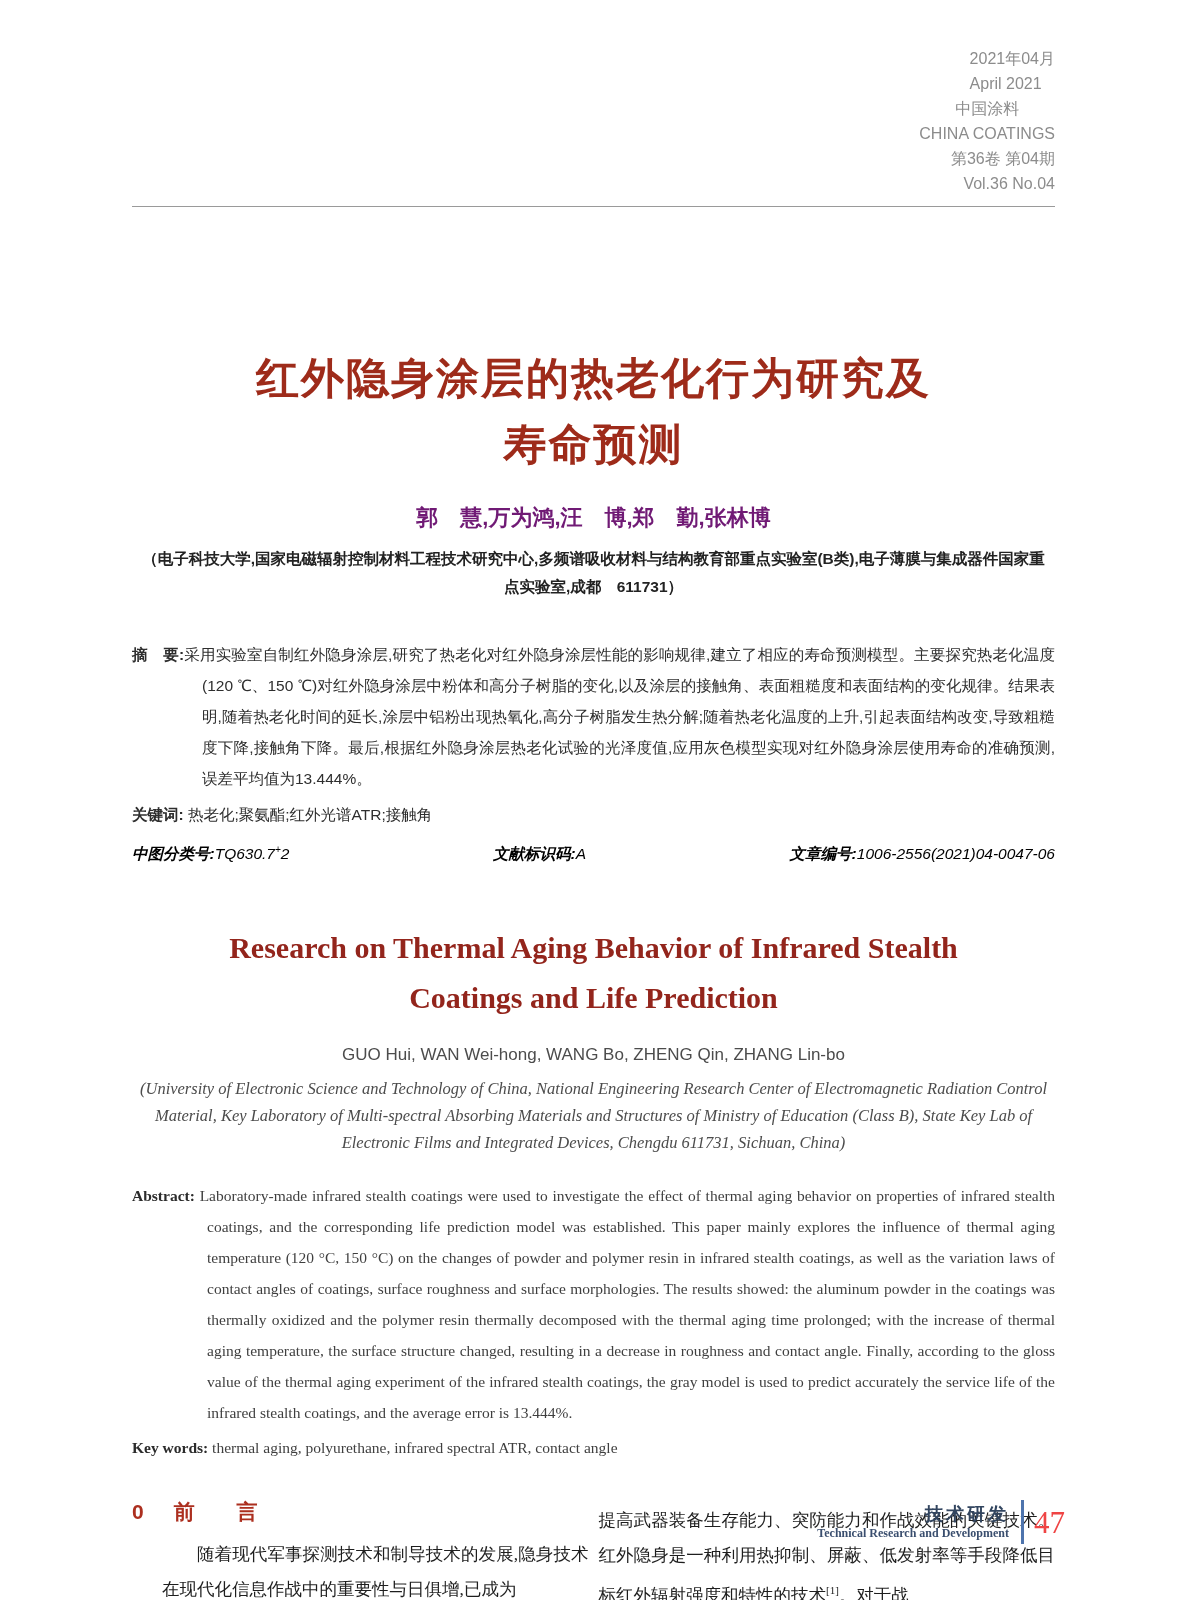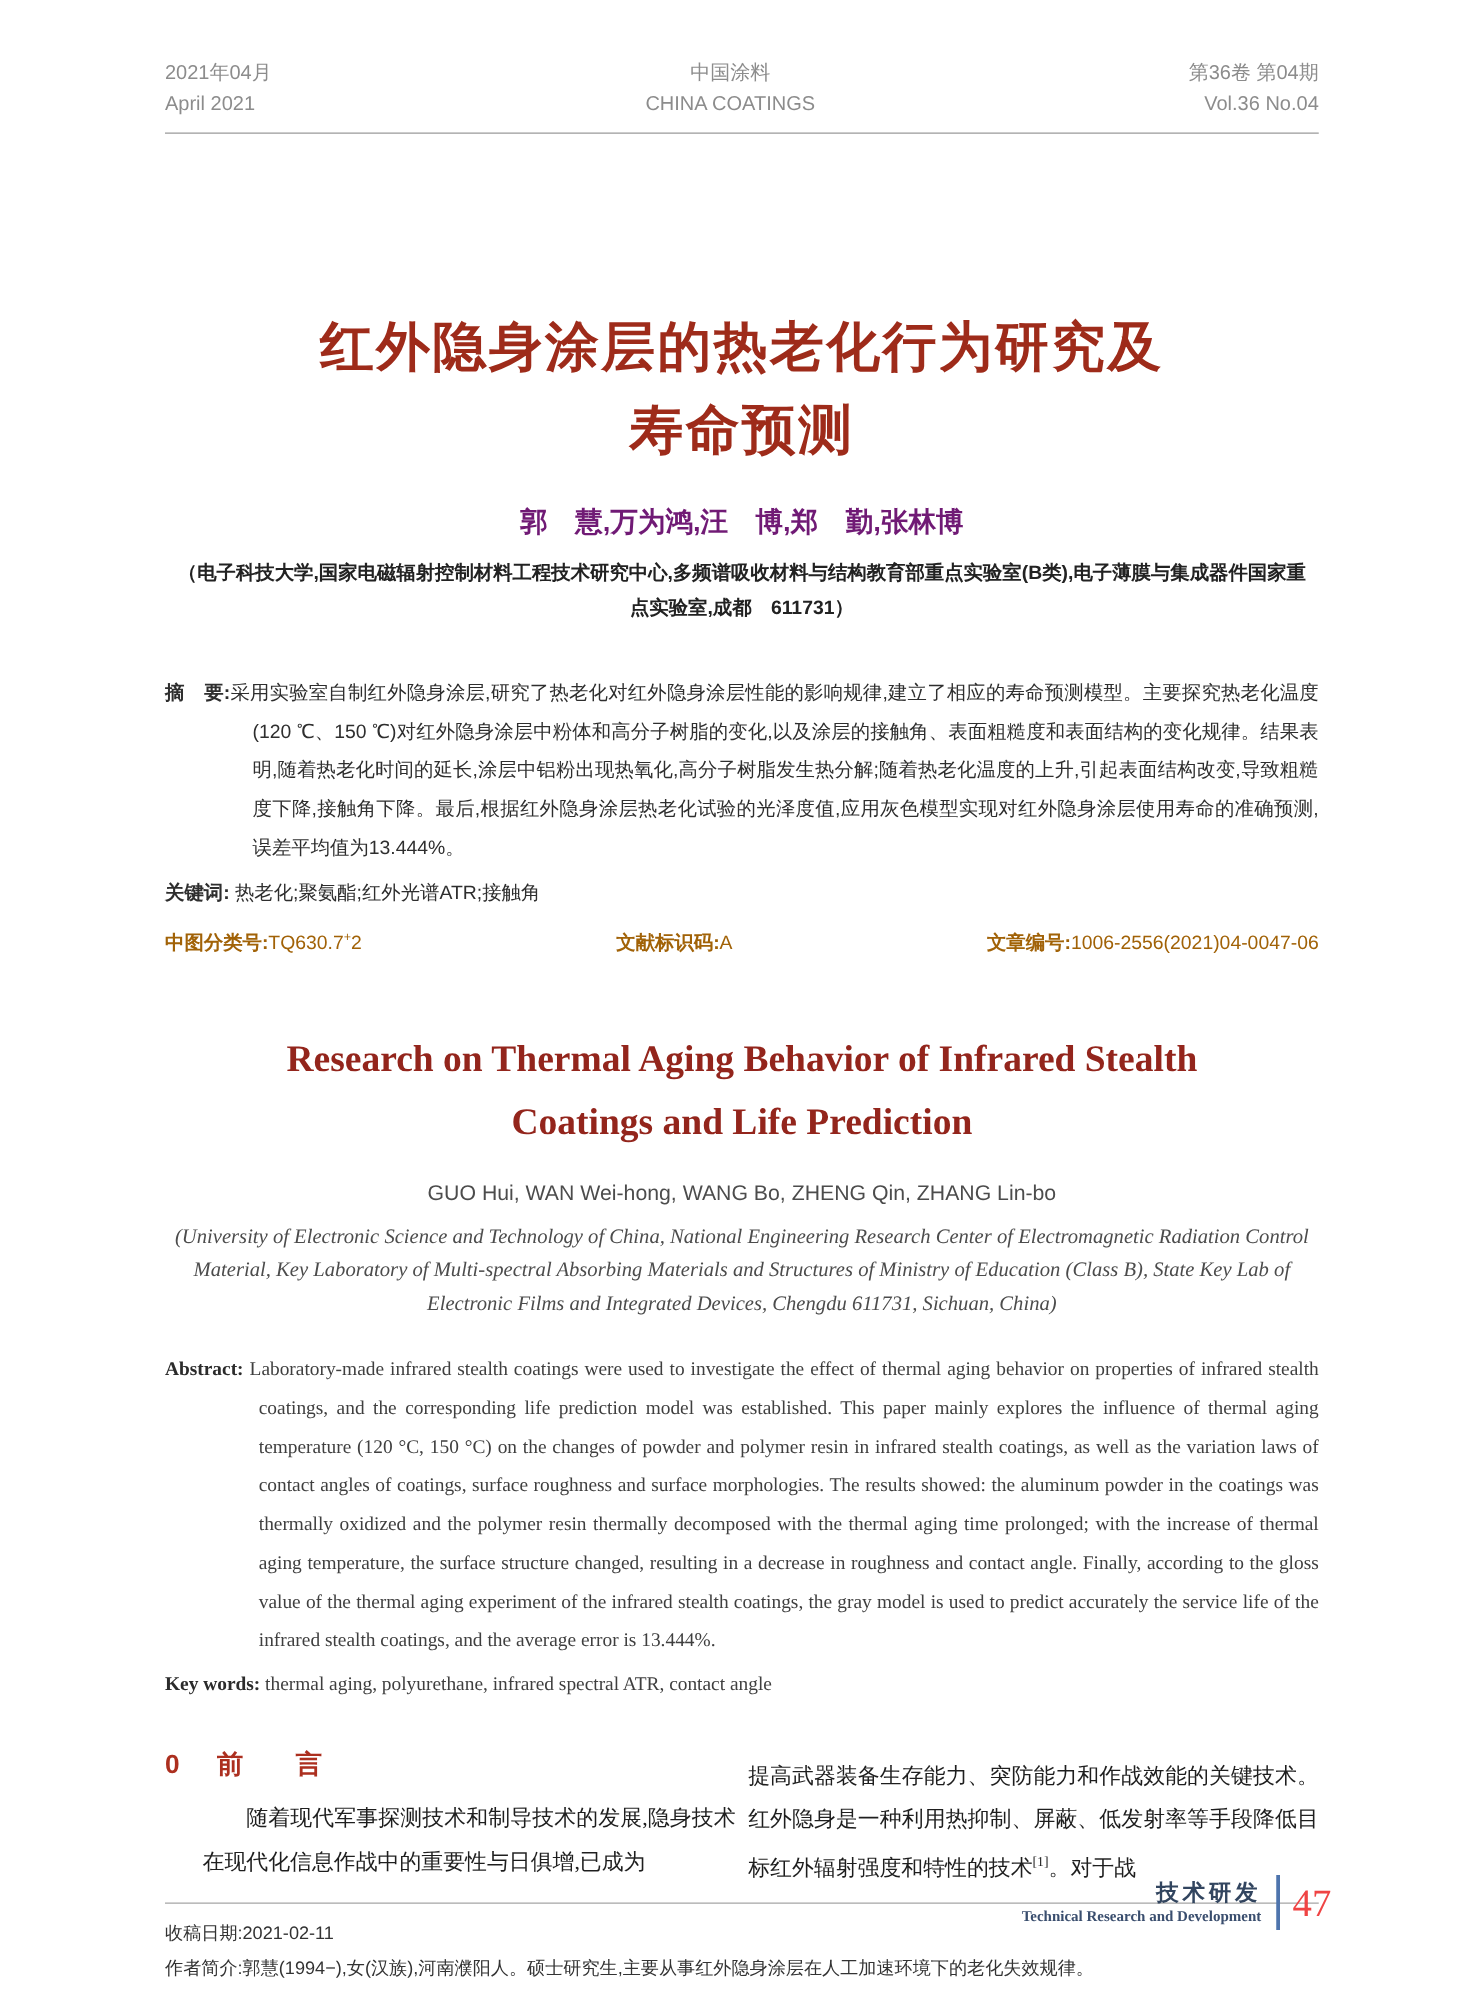--- a/index.html
+++ b/index.html
@@ -10,21 +10,21 @@
     overflow: hidden;
     font-family: "Liberation Sans", sans-serif;
     color: #262626;
   }
   .page { padding: 46px 132px 0 132px; }
 
   
   .jheader {
     display: flex; justify-content: space-between; align-items: flex-end;
     color: #8c8c8c; font-size: 16px; line-height: 25px;
-    padding-bottom: 10px; border-bottom: 1.5px solid #9a9a9a;
+    padding-bottom: 10px; border-bottom: 1.5px solid #9a9a9a; flex-direction: column;
   }
   .jheader .col { white-space: nowrap; }
   .jheader .col.center { text-align: center; }
   .jheader .col.right { text-align: right; }
 
   
   .title-zh {
     margin-top: 138px; text-align: center;
     color: #9e2b1a; font-weight: bold; font-size: 43px; line-height: 66px;
     letter-spacing: 2px;
@@ -50,21 +50,21 @@
   .abstract-zh .lbl { font-weight: bold; }
   .keywords-zh {
     margin-top: 6px;
     font-size: 15.5px; line-height: 30px; color: #2e2e2e;
   }
   .keywords-zh .lbl { font-weight: bold; }
 
   .clc-row {
     margin-top: 14px;
     display: flex; justify-content: space-between;
-    font-size: 15.5px; color: #a16207;
+    font-size: 15.5px; color: #000000; font-style: italic;
   }
   .clc-row .lbl { font-weight: bold; }
   .clc-row sup { font-size: 10px; vertical-align: super; }
   .doi-line {
     margin-top: 13px;
     font-family: "Liberation Serif", serif;
     font-size: 16px; color: #333;
   }
 
   

